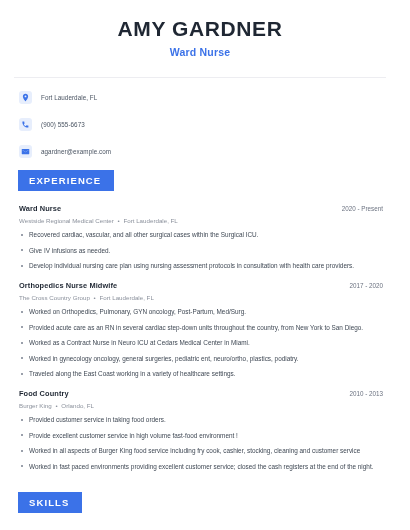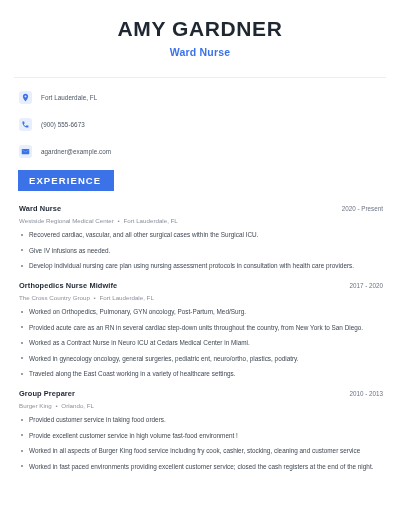--- a/index.html
+++ b/index.html
@@ -222,33 +222,37 @@
           <li>Worked on Orthopedics, Pulmonary, GYN oncology, Post-Partum, Med/Surg.</li>
           <li>Provided acute care as an RN in several cardiac step-down units throughout the country, from New York to San Diego.</li>
           <li>Worked as a Contract Nurse in Neuro ICU at Cedars Medical Center in Miami.</li>
           <li>Worked in gynecology oncology, general surgeries, pediatric ent, neuro/ortho, plastics, podiatry.</li>
           <li>Traveled along the East Coast working in a variety of healthcare settings.</li>
         </ul>
       </div>
 
       <div class="job">
         <div class="job-head">
-          <span class="job-title">Group Preparer</span>
+          <span class="job-title">Food Country</span>
           <span class="job-dates">2010 - 2013</span>
         </div>
         <div class="job-meta">
           <span>Burger King</span>
           <span class="sep">•</span>
           <span>Orlando, FL</span>
         </div>
         <ul class="bullets">
           <li>Provided customer service in taking food orders.</li>
           <li>Provide excellent customer service in high volume fast-food environment !</li>
           <li>Worked in all aspects of Burger King food service including fry cook, cashier, stocking, cleaning and customer service</li>
           <li>Worked in fast paced environments providing excellent customer service; closed the cash registers at the end of the night.</li>
         </ul>
       </div>
 
     </div>
   </div>
 
+  <div class="section-skills">
+    <span class="section-badge">SKILLS</span>
+    
+  </div>
 
 </div>
 
 </body></html>

